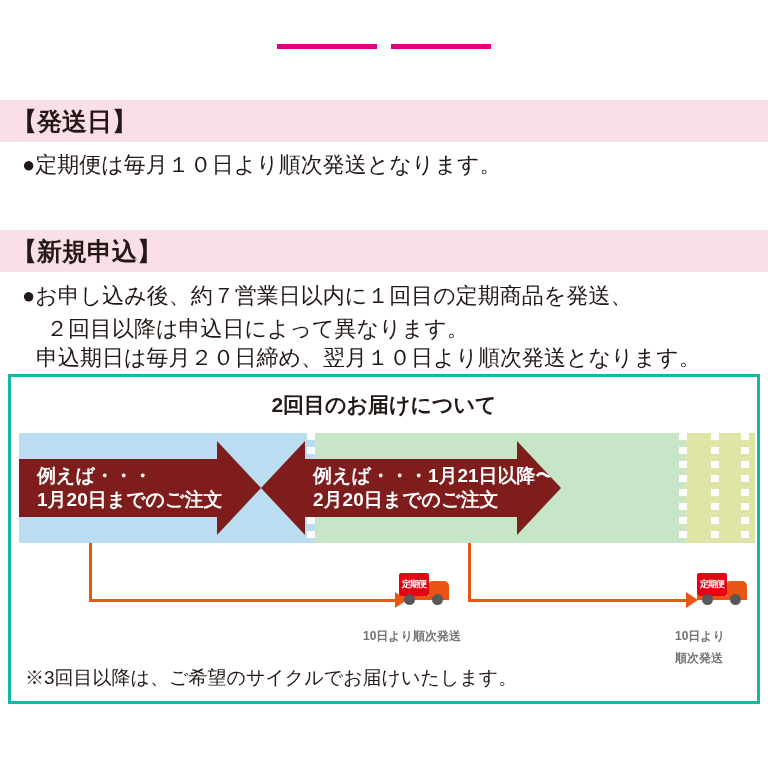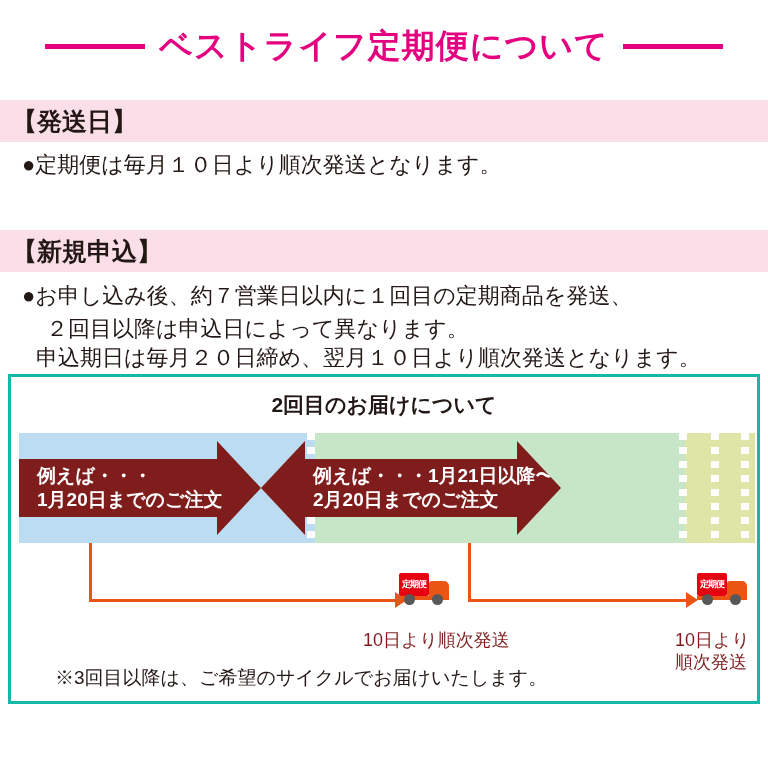--- a/index.html
+++ b/index.html
@@ -209,45 +209,43 @@
   .truck .w2 { left: 33px; }
   .truck .base {
     position: absolute;
     left: 0; top: 23px;
     width: 50px; height: 4px;
     background: #ea5514;
   }
 
   .cap {
     position: absolute;
-    font-size: 18px;
-    font-weight: normal;
-    color: #7f1d1d;
+    font-size: 12px;
+    font-weight: bold;
+    color: #737373;
     white-space: nowrap;
     line-height: 1.25;
   }
 
   .note {
     position: absolute;
     left: 14px;
     top: 288px;
     font-size: 19px;
     color: #231815;
     white-space: nowrap;
-    margin-left: 30px;
   }
 </style>
 </head>
 <body>
 
 <div class="page">
 
   <div class="title-row">
     <div class="title-rule"></div>
-    <div class="title-text">ベストライフ定期便について</div>
     <div class="title-rule"></div>
   </div>
 
   <div class="sec-head" id="sec-head-1">
     <div class="label">【発送日】</div>
   </div>
   <div class="body-line" id="ship-l1">●定期便は毎月１０日より順次発送となります。</div>
 
   <div class="sec-head" id="sec-head-2">
     <div class="label">【新規申込】</div>

